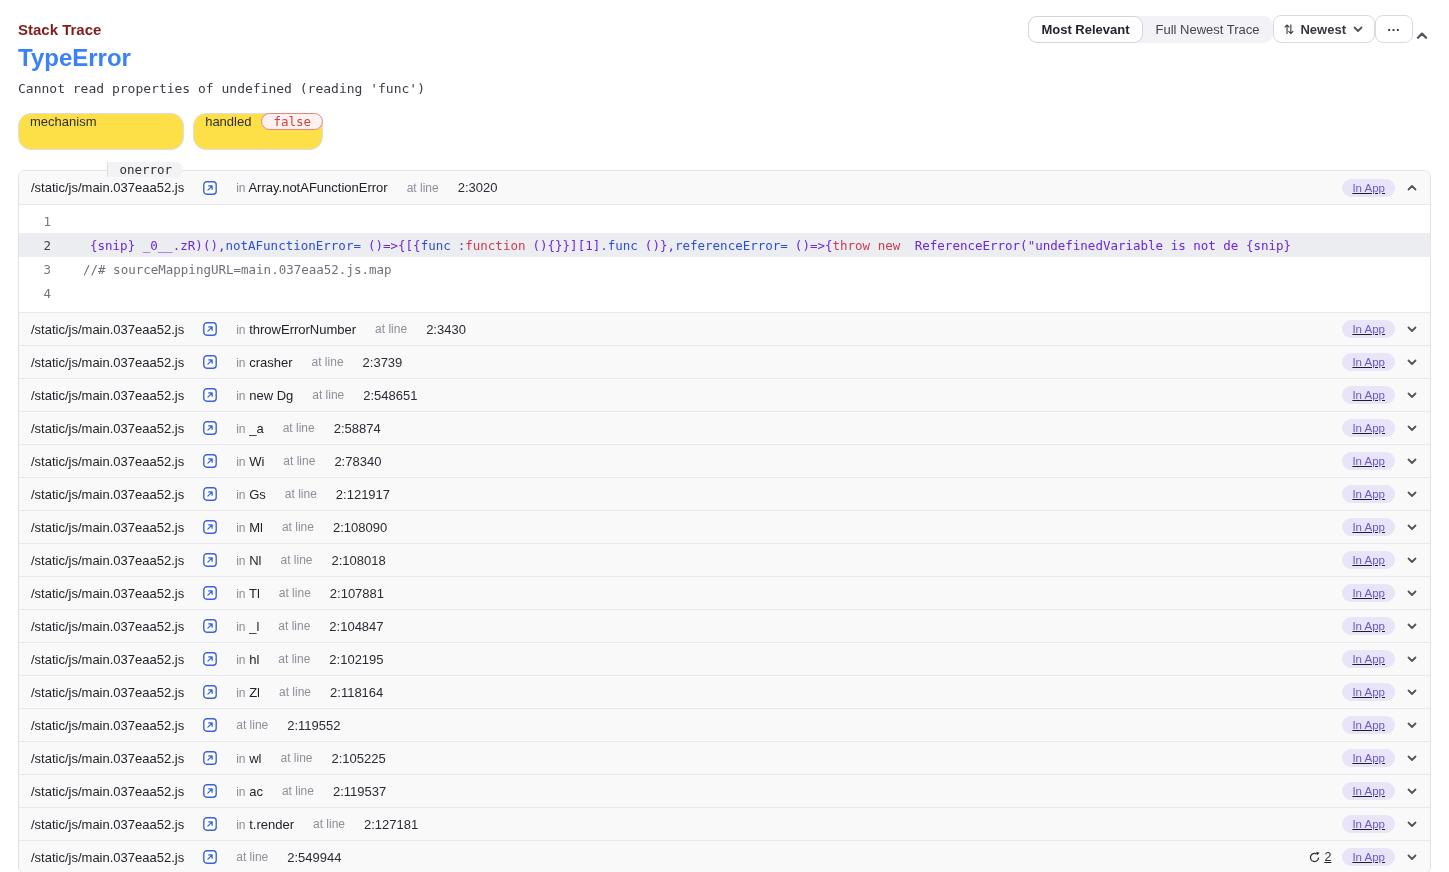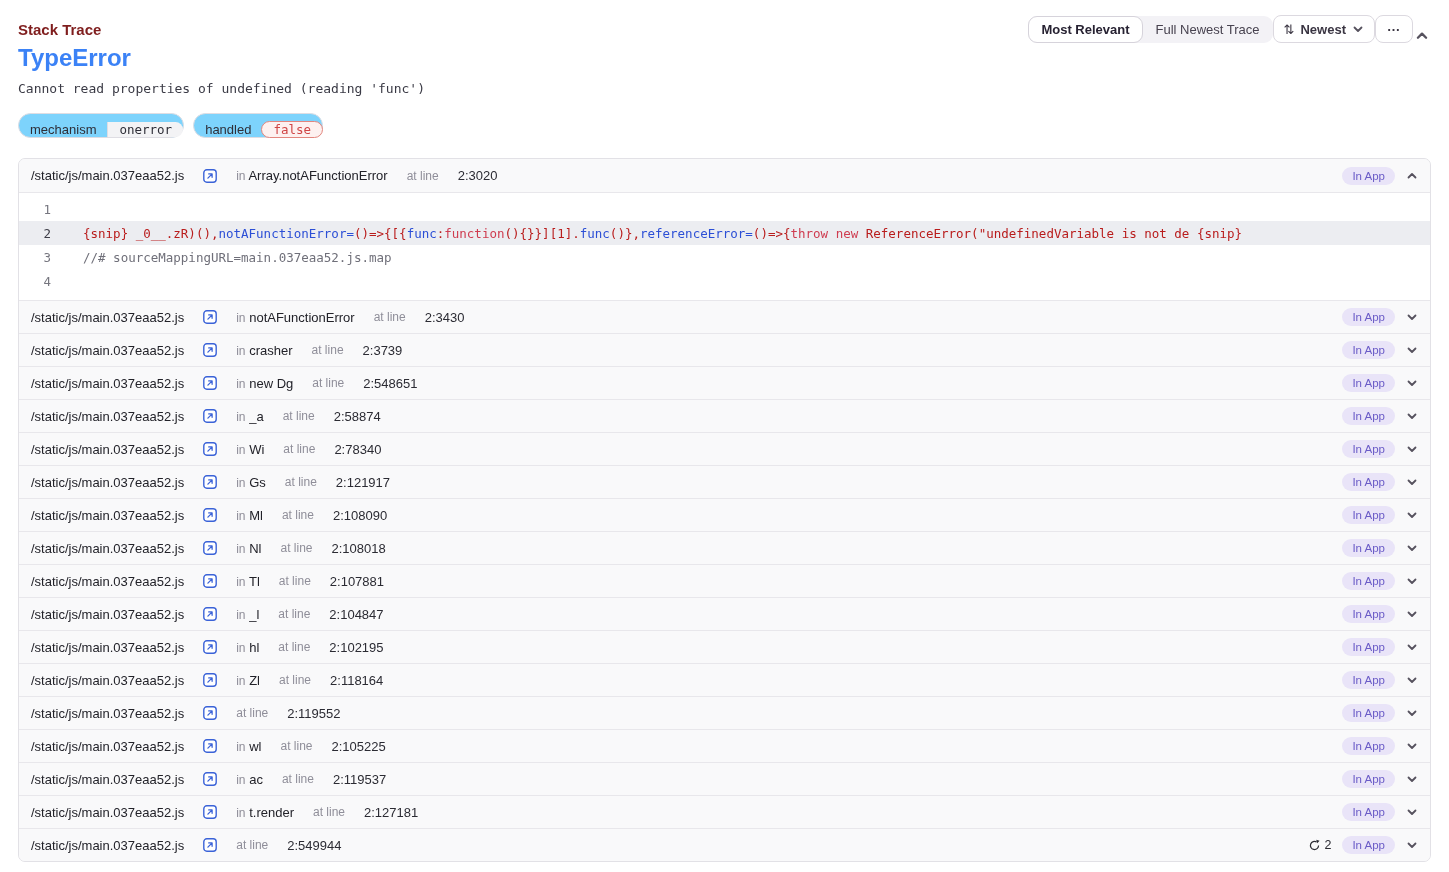--- a/index.html
+++ b/index.html
@@ -33,51 +33,51 @@
   svg.chev { width: 12px; height: 12px; stroke: #56525e; stroke-width: 1.8; fill: none; stroke-linecap: round; stroke-linejoin: round; }
   svg.chev.up { transform: rotate(180deg); }
   svg.chev.big { width: 14px; height: 14px; stroke-width: 2; }
 
   
   .error-type { font-size: 24px; font-weight: 700; color: #3b82f6; }
   .error-message { font-size: 13px; color: #3a3a45; margin-top: 9px; }
 
   
   .tags { display: flex; gap: 9px; margin-top: 17px; }
-  .tag { display: flex; align-items: flex-end; border: 1px solid #dedde3; border-radius: 13px; height: 25px; font-size: 13px; background: #7dd3fc; }
+  .tag { display: flex; align-items: flex-start; border: 1px solid #dedde3; border-radius: 13px; height: 37px; font-size: 13px; background: #fde047; }
   .tag-key { display: flex; align-items: center; padding: 0 11px; color: #2e2e37; }
   .tag-val { display: flex; align-items: center; padding: 0 11px; background: #f3f3f5; color: #2e2e37; font-size: 12.5px;
              border-left: 1px solid #dedde3; border-radius: 0 13px 13px 0; }
   .tag.error .tag-val { background: #fdf1f0; color: #cf4545; border: 1px solid #e2867e; border-radius: 13px; margin: -1px; }
 
   
   .trace { border: 1px solid #e2e1e6; border-radius: 7px; overflow: hidden; margin-top: 20px; background: #f9f9fa; }
   .frame-row { display: flex; align-items: center; height: 33px; padding: 0 12px; background: #f9f9fa;
                border-top: 1px solid #e8e7eb; font-size: 13px; }
   .frame-row:first-child { border-top: none; }
   .frame-left { flex: 1; display: flex; align-items: center; gap: 19px; min-width: 0; white-space: nowrap; }
   .file { color: #222229; }
   .muted { color: #8f8e99; font-size: 12px; }
   .fn { color: #222229; }
   .lineno { color: #2b2b33; font-weight: 500; }
-  .frame-right { display: flex; align-items: center; gap: 11px; }
+  .frame-right { display: flex; align-items: center; gap: 11px; text-decoration: underline; }
   .repeats { display: flex; align-items: center; gap: 3px; color: #2b2b33; font-size: 12.5px; }
   .repeats svg { width: 13px; height: 13px; }
   .in-app { background: #e9e4f8; color: #6a5bc7; border-radius: 11px; padding: 3px 10px; font-size: 11.5px; white-space: nowrap; }
   .ext-link { width: 14px; height: 14px; flex-shrink: 0; cursor: pointer; }
 
   
   .code-block { background: #ffffff; border-top: 1px solid #e8e7eb; padding: 4px 0 7px; }
   .code-line { display: flex; align-items: center; height: 24px; font-family: "DejaVu Sans Mono", "Liberation Mono", monospace;
                font-size: 12.5px; white-space: pre; overflow: hidden; }
   .code-line.active { background: #ecedf1; }
   .gutter { width: 64px; flex-shrink: 0; text-align: right; padding-right: 32px; color: #76767f; }
   .code-line.active .gutter { color: #3d3d47; }
   .tok-comment { color: #6f6f79; }
-  .tok-plain { color: #b91c1c; }
+  .tok-plain { color: #6d28d9; margin-left: 7px; }
   .tok-ident { color: #2c4fd6; }
   .tok-keyword { color: #cf3c50; }
 </style>
 </head>
 <body>
 
 <div class="top-row">
   <div class="page-title">Stack Trace</div>
   <div class="controls">
     <div class="segmented">
@@ -155,21 +155,21 @@
     </div>
 <div class="frame-row">
     <div class="frame-left">
       <span class="file">/static/js/main.037eaa52.js</span>
       <svg class="ext-link" viewBox="0 0 14 14">
         <rect x="0.8" y="0.8" width="12.4" height="12.4" rx="3" fill="#ffffff" stroke="#3b63d8" stroke-width="1.4"></rect>
         <path d="M4.9 9.1 L8.9 5.1 M5.7 4.9 L9.1 4.9 L9.1 8.3" fill="none" stroke="#3b63d8" stroke-width="1.3" stroke-linecap="round" stroke-linejoin="round"></path>
       </svg>
       <span class="in-wrap">
         <span class="muted">in</span>
-        <span class="fn">notAFunctionError</span>
+        <span class="fn">throwErrorNumber</span>
       </span>
       <span class="muted">at line</span>
       <span class="lineno">2:3430</span>
     </div>
     <div class="frame-right">
 
       <span class="in-app">In App</span>
       <svg class="chev" viewBox="0 0 12 12">
           <path d="M2.5 4.5 L6 8 L9.5 4.5"></path>
         </svg>

